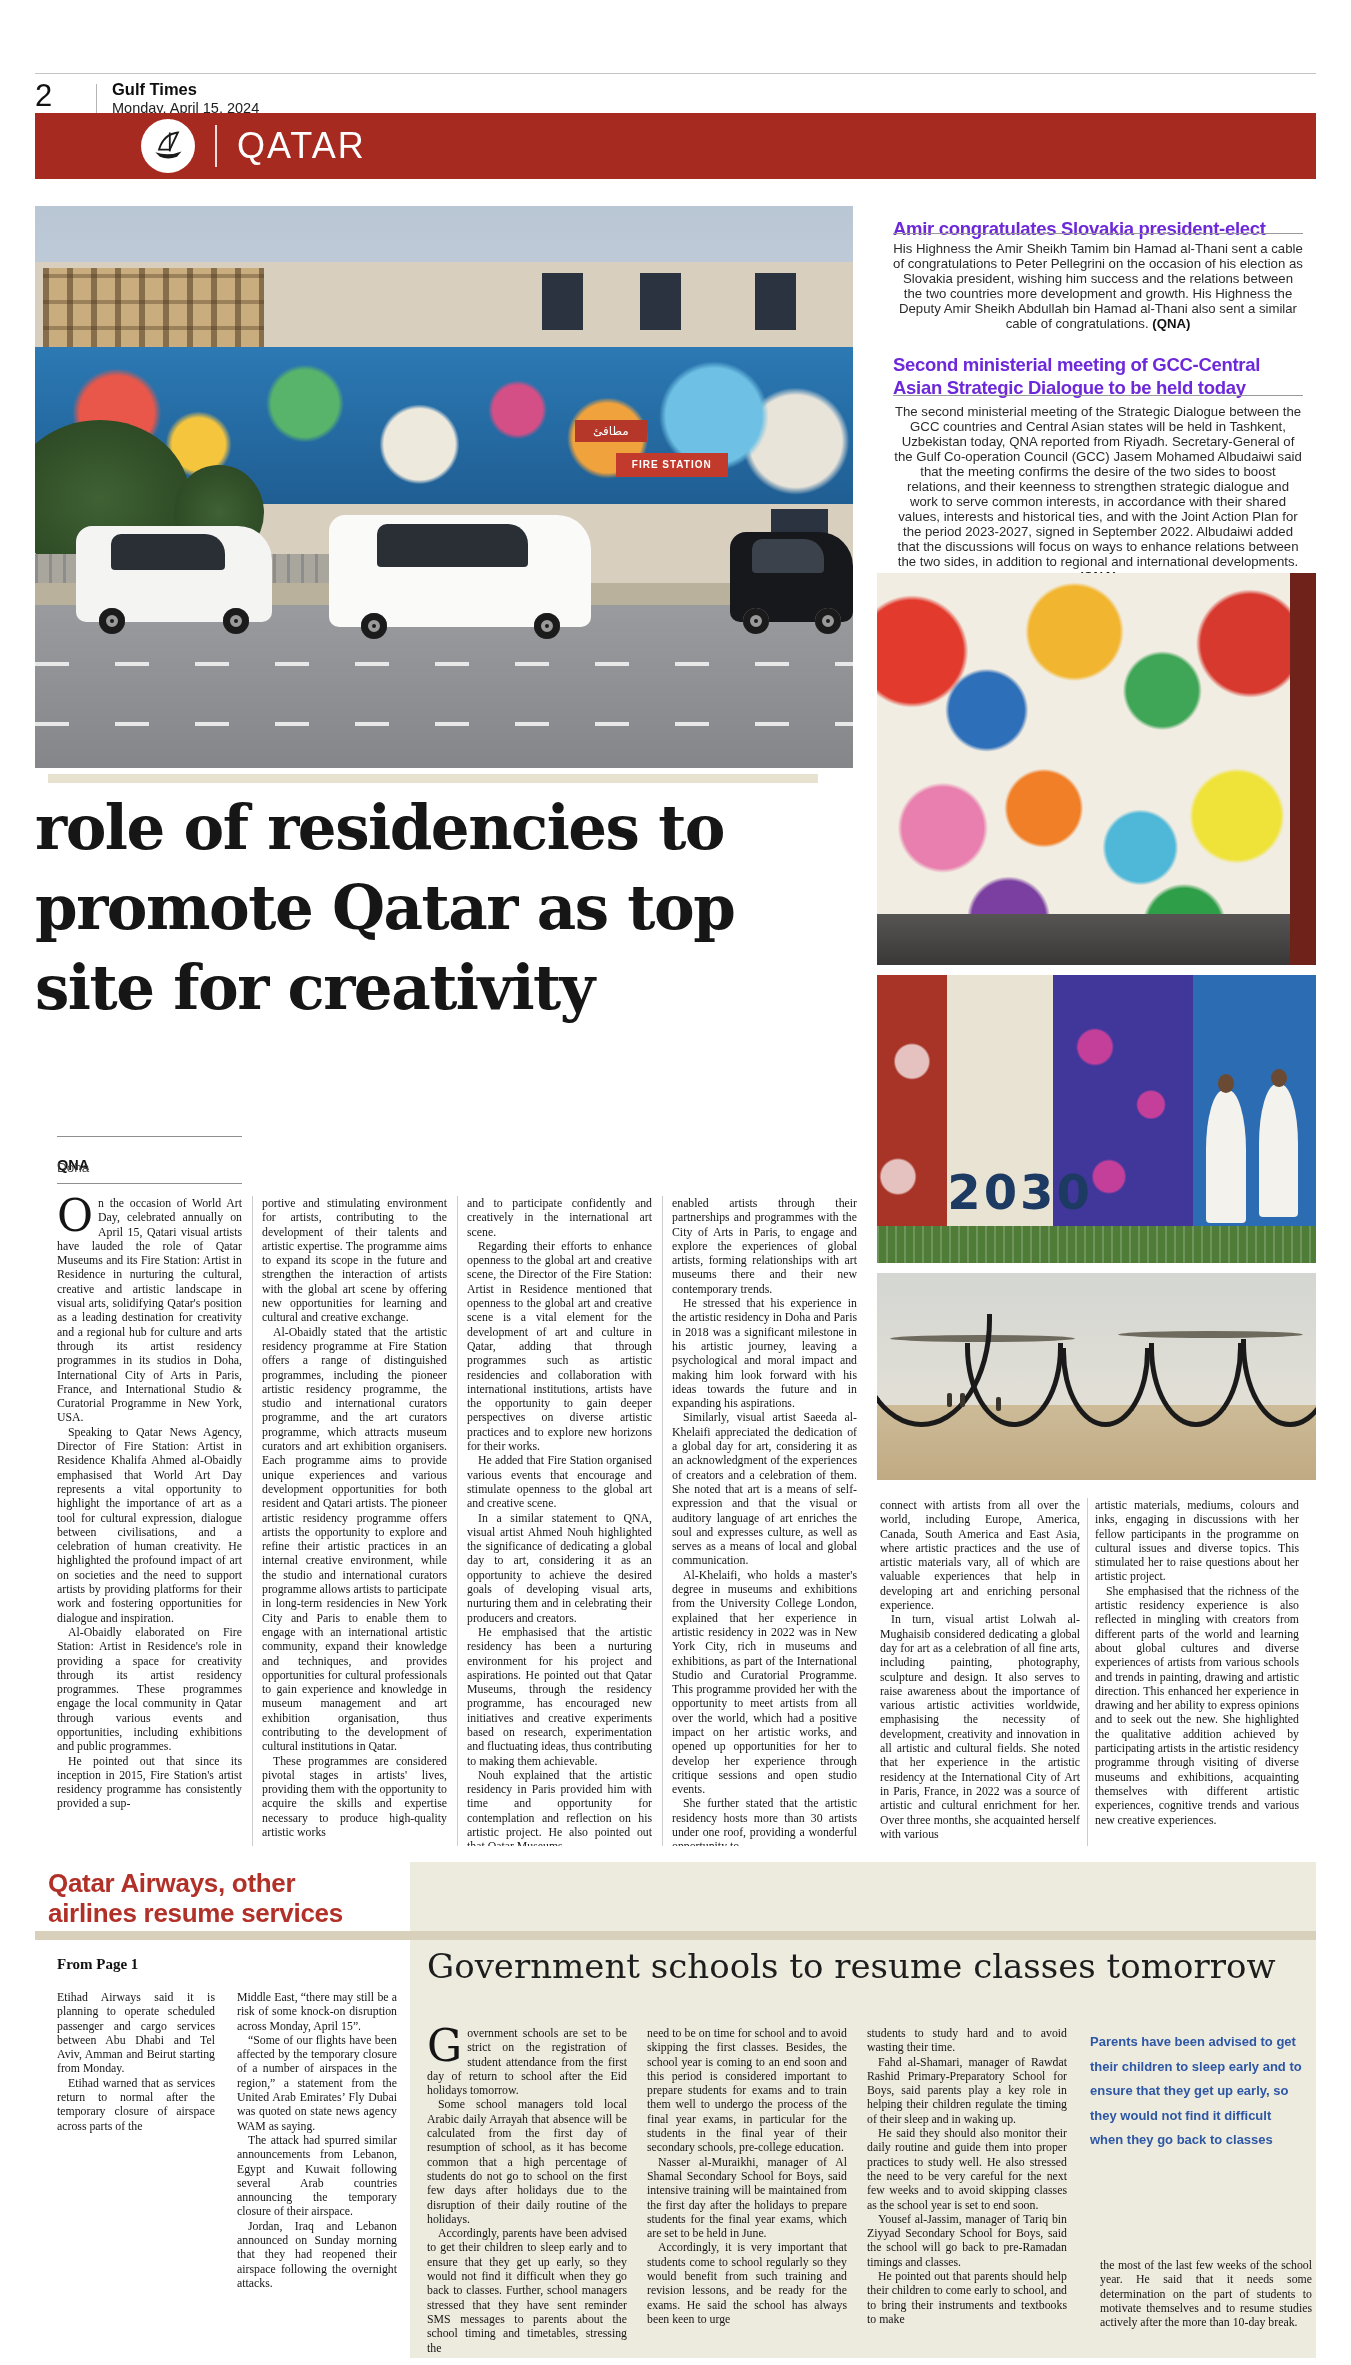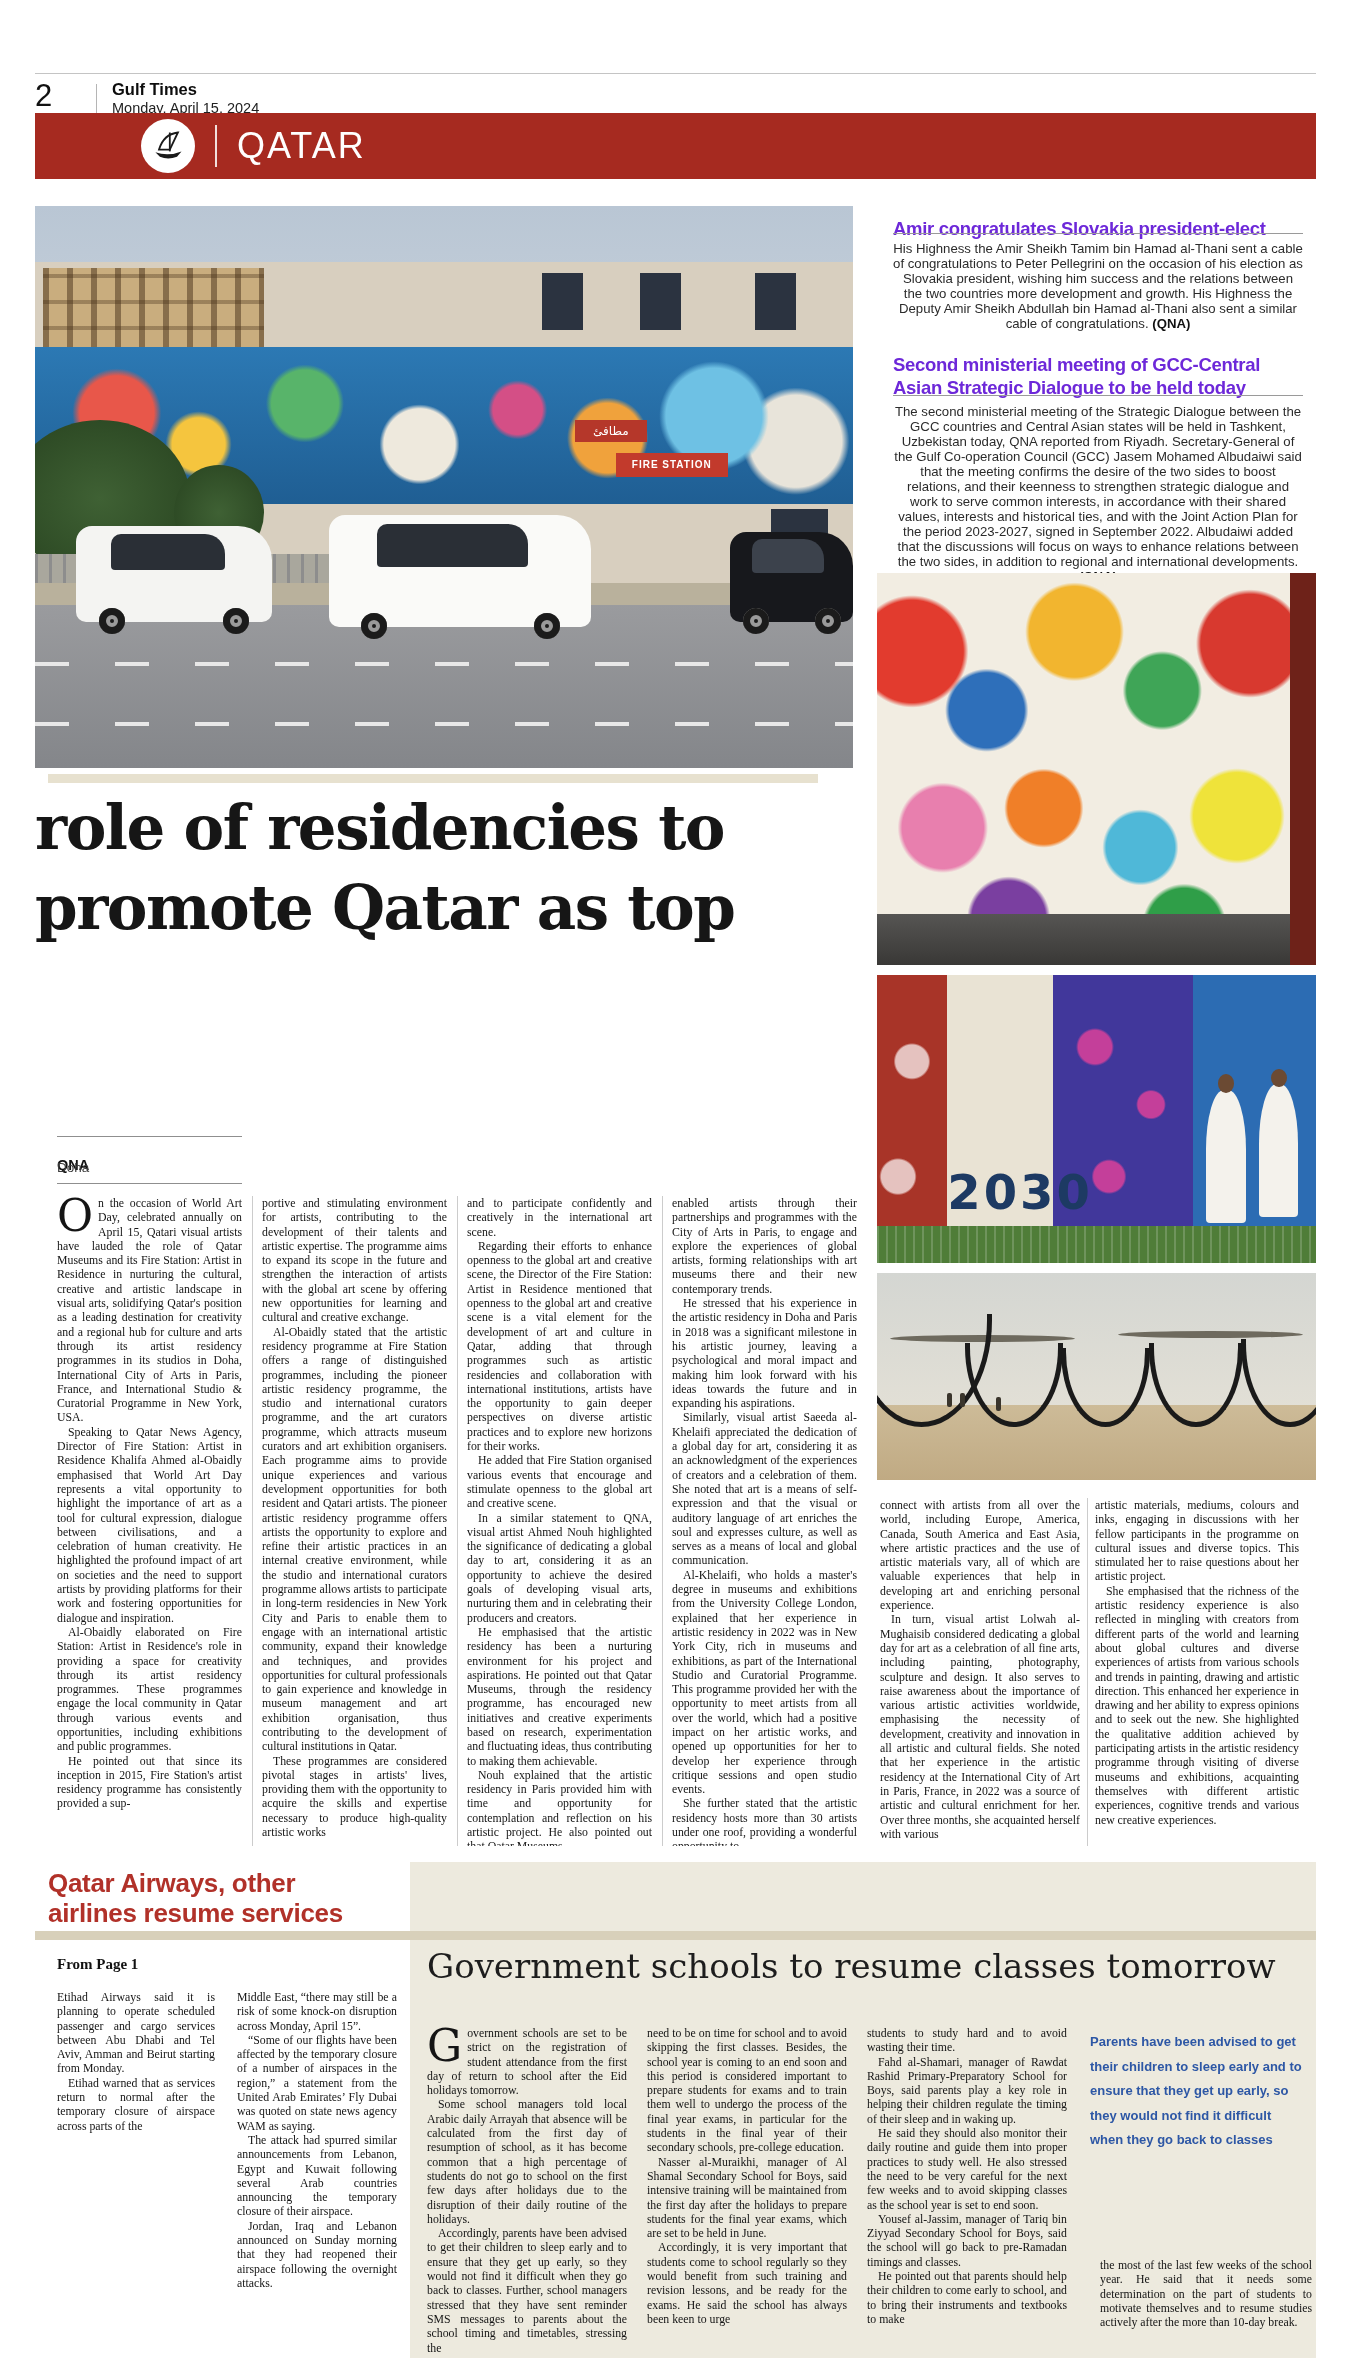--- a/index.html
+++ b/index.html
@@ -191,20 +191,21 @@
         <div class="glass" style="background:#3c424c;"></div>
       <div class="wheel" style="left:10%;"></div>
         <div class="wheel" style="right:10%;"></div>
     </div>
   </div>
   <div class="abs photo-rule"></div>
 
   <div class="abs headline">
       <div>role of residencies to</div>
       <div>promote Qatar as top</div>
+      <div>site for creativity</div>
     </div>
 
   <div class="abs brief-title nowrap" style="top:205px;">Amir congratulates Slovakia president-elect</div>
   <div class="abs brief-rule" style="top:233px;"></div>
   <div class="abs brief-body" style="top:241px;">
     <span>His Highness the Amir Sheikh Tamim bin Hamad al-Thani sent a cable of congratulations to Peter Pellegrini on the occasion of his election as Slovakia president, wishing him success and the relations between the two countries more development and growth. His Highness the Deputy Amir Sheikh Abdullah bin Hamad al-Thani also sent a similar cable of congratulations. </span><b>(QNA)</b>
   </div>
   <div class="abs brief-title" style="top:341px;">
       <div>Second ministerial meeting of GCC-Central</div>
       <div>Asian Strategic Dialogue to be held today</div>

